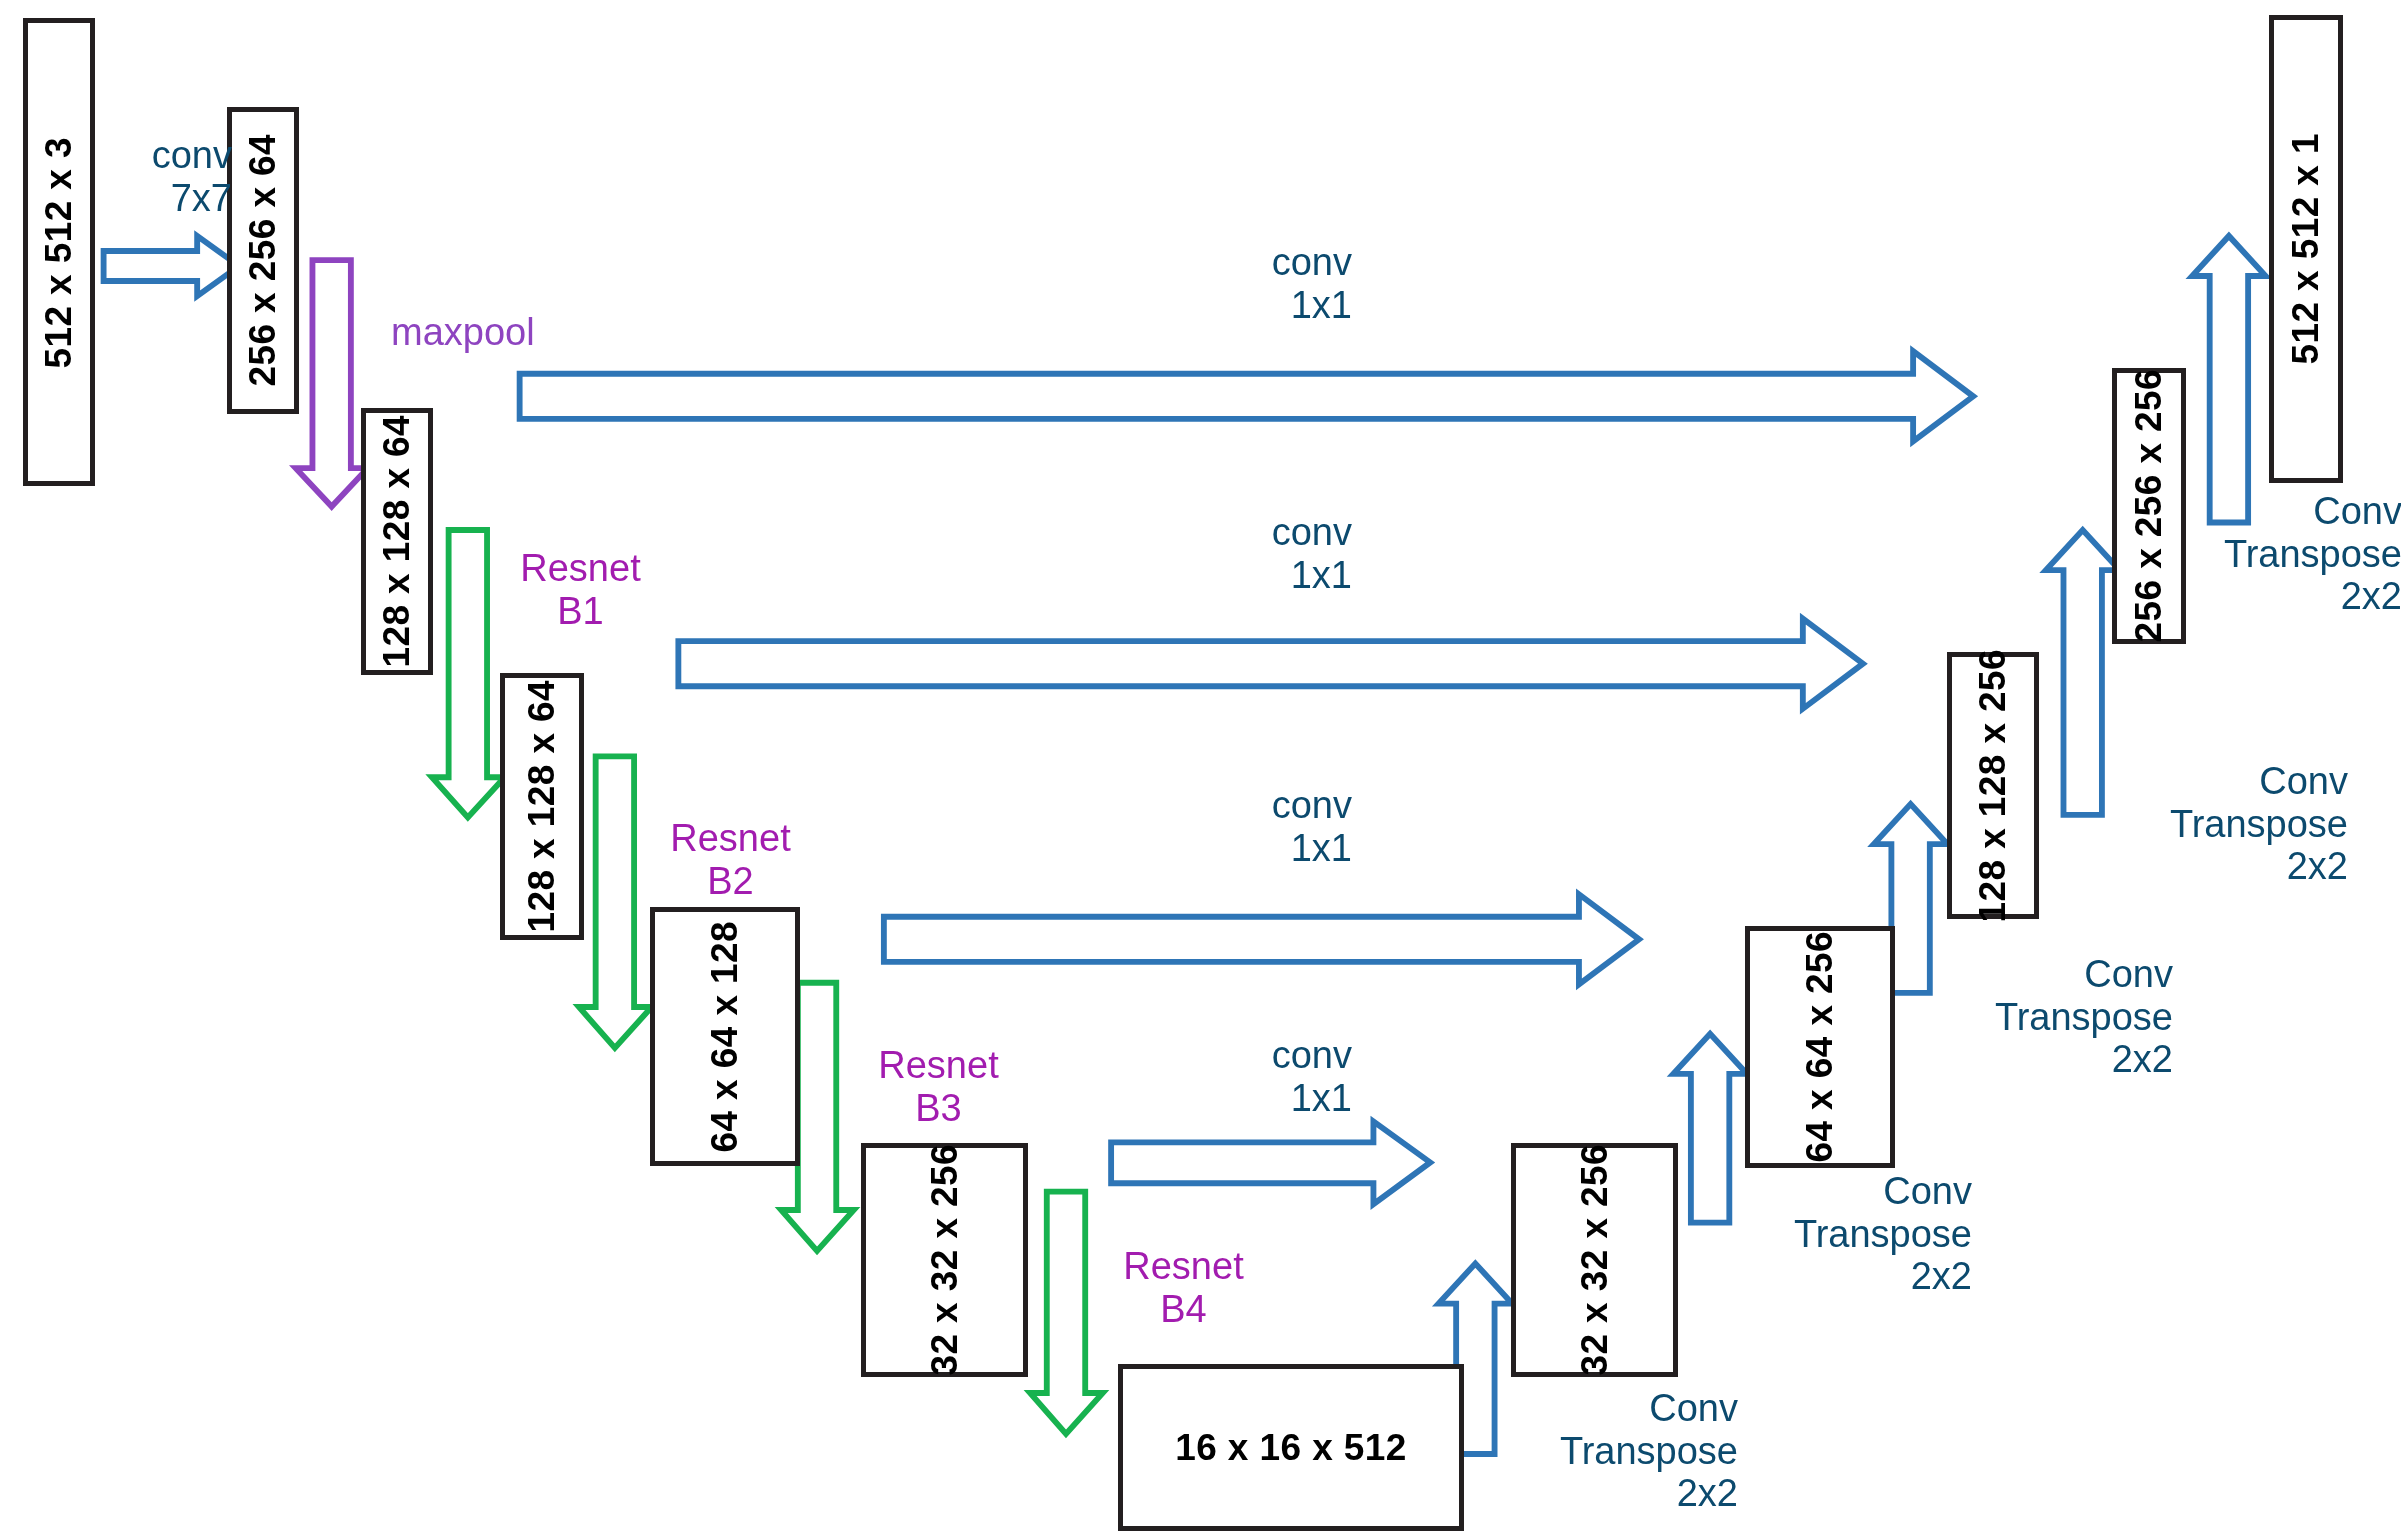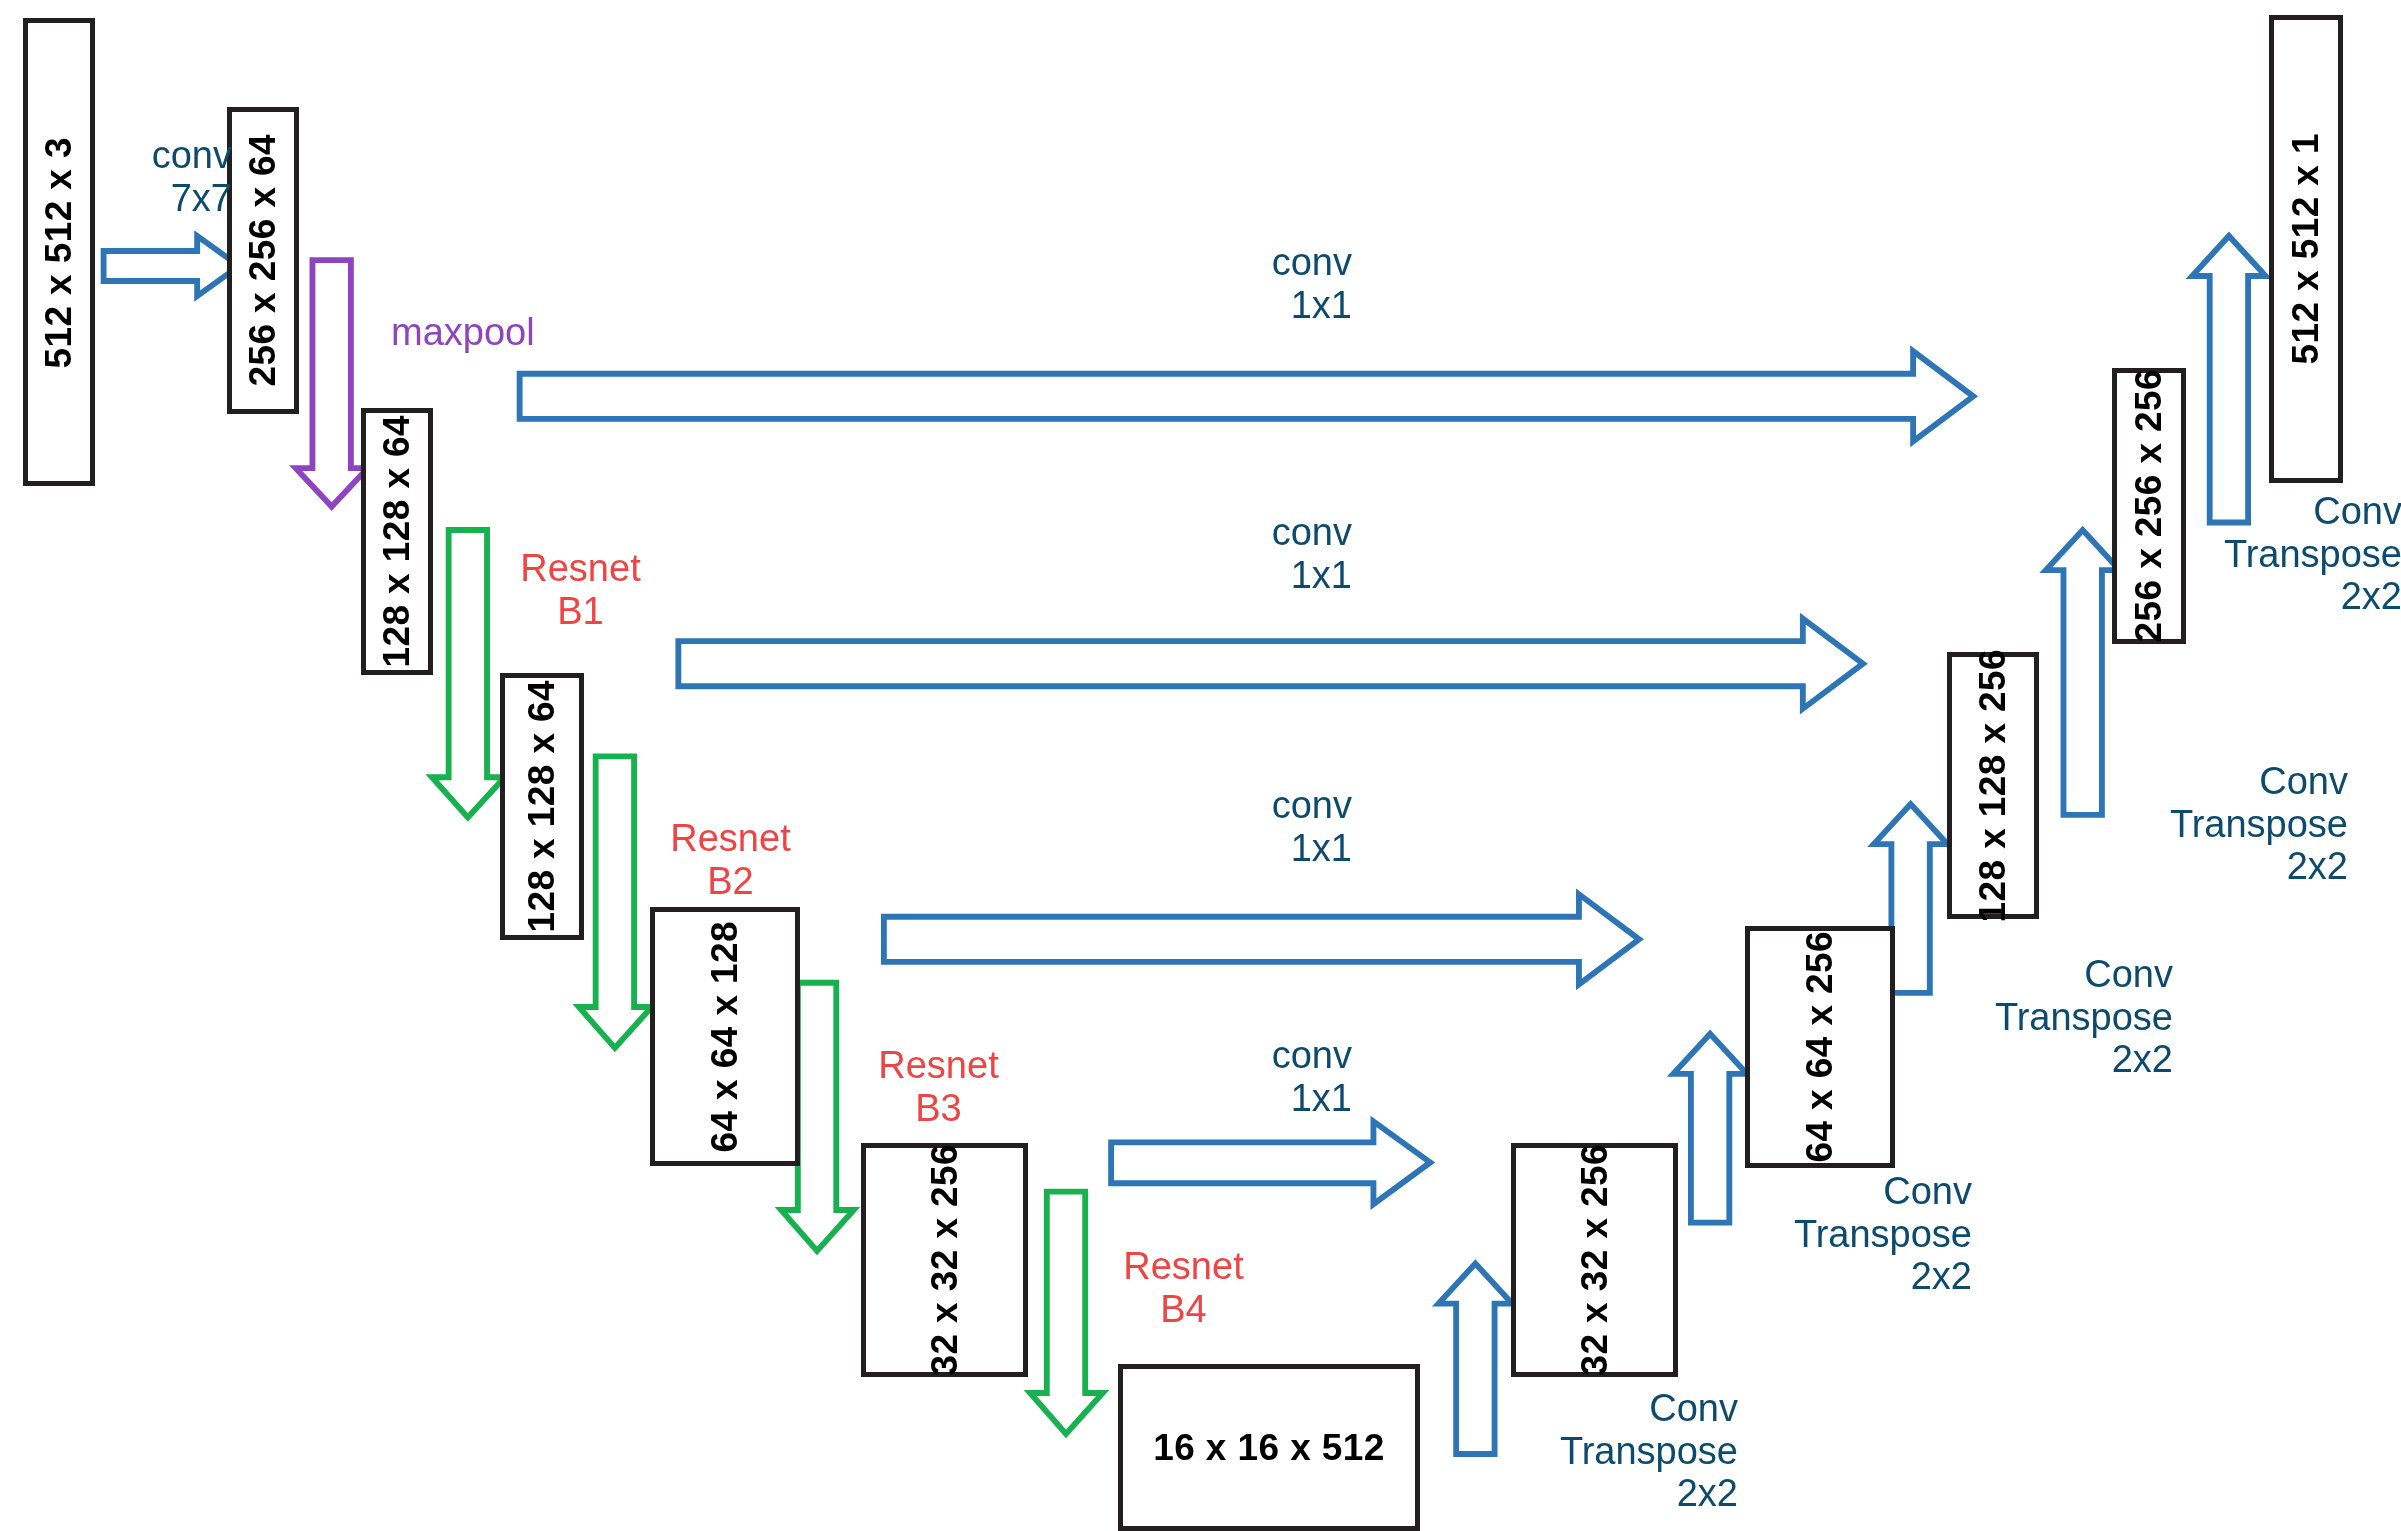--- a/index.html
+++ b/index.html
@@ -42,21 +42,21 @@
   
   .op-label {
     position: absolute;
     font-size: 38px;
     line-height: 1.12;
     text-align: center;
     white-space: pre-line;
     font-family: "Liberation Sans", sans-serif;
   }
   .op-blue  { color: #0c4a6e; text-align: right; }
-  .op-green { color: #ef4444; }
+  .op-green { color: #a21caf; }
   .op-purple{ color: #8e44c0; margin-left: 32px; }
 
   
   #arrows {
     position: absolute;
     left: 0; top: 0;
     width: 2401px;
     height: 1532px;
     pointer-events: none;
   }
@@ -116,21 +116,21 @@
   </div>
 
   <div class="tensor-box" style="left:650px; top:907px; width:150px; height:259px;">
     <span class="tensor-label">64 x 64 x 128</span>
   </div>
 
   <div class="tensor-box" style="left:861px; top:1143px; width:167px; height:234px;">
     <span class="tensor-label">32 x 32 x 256</span>
   </div>
 
-  <div class="tensor-box" style="left:1118px; top:1364px; width:302px; height:167px;">
+  <div class="tensor-box" style="left:1118px; top:1364px; width:346px; height:167px;">
     <span class="tensor-label horiz">16 x 16 x 512</span>
   </div>
 
   <div class="tensor-box" style="left:1511px; top:1143px; width:167px; height:234px;">
     <span class="tensor-label">32 x 32 x 256</span>
   </div>
 
   <div class="tensor-box" style="left:1745px; top:926px; width:150px; height:242px;">
     <span class="tensor-label">64 x 64 x 256</span>
   </div>

